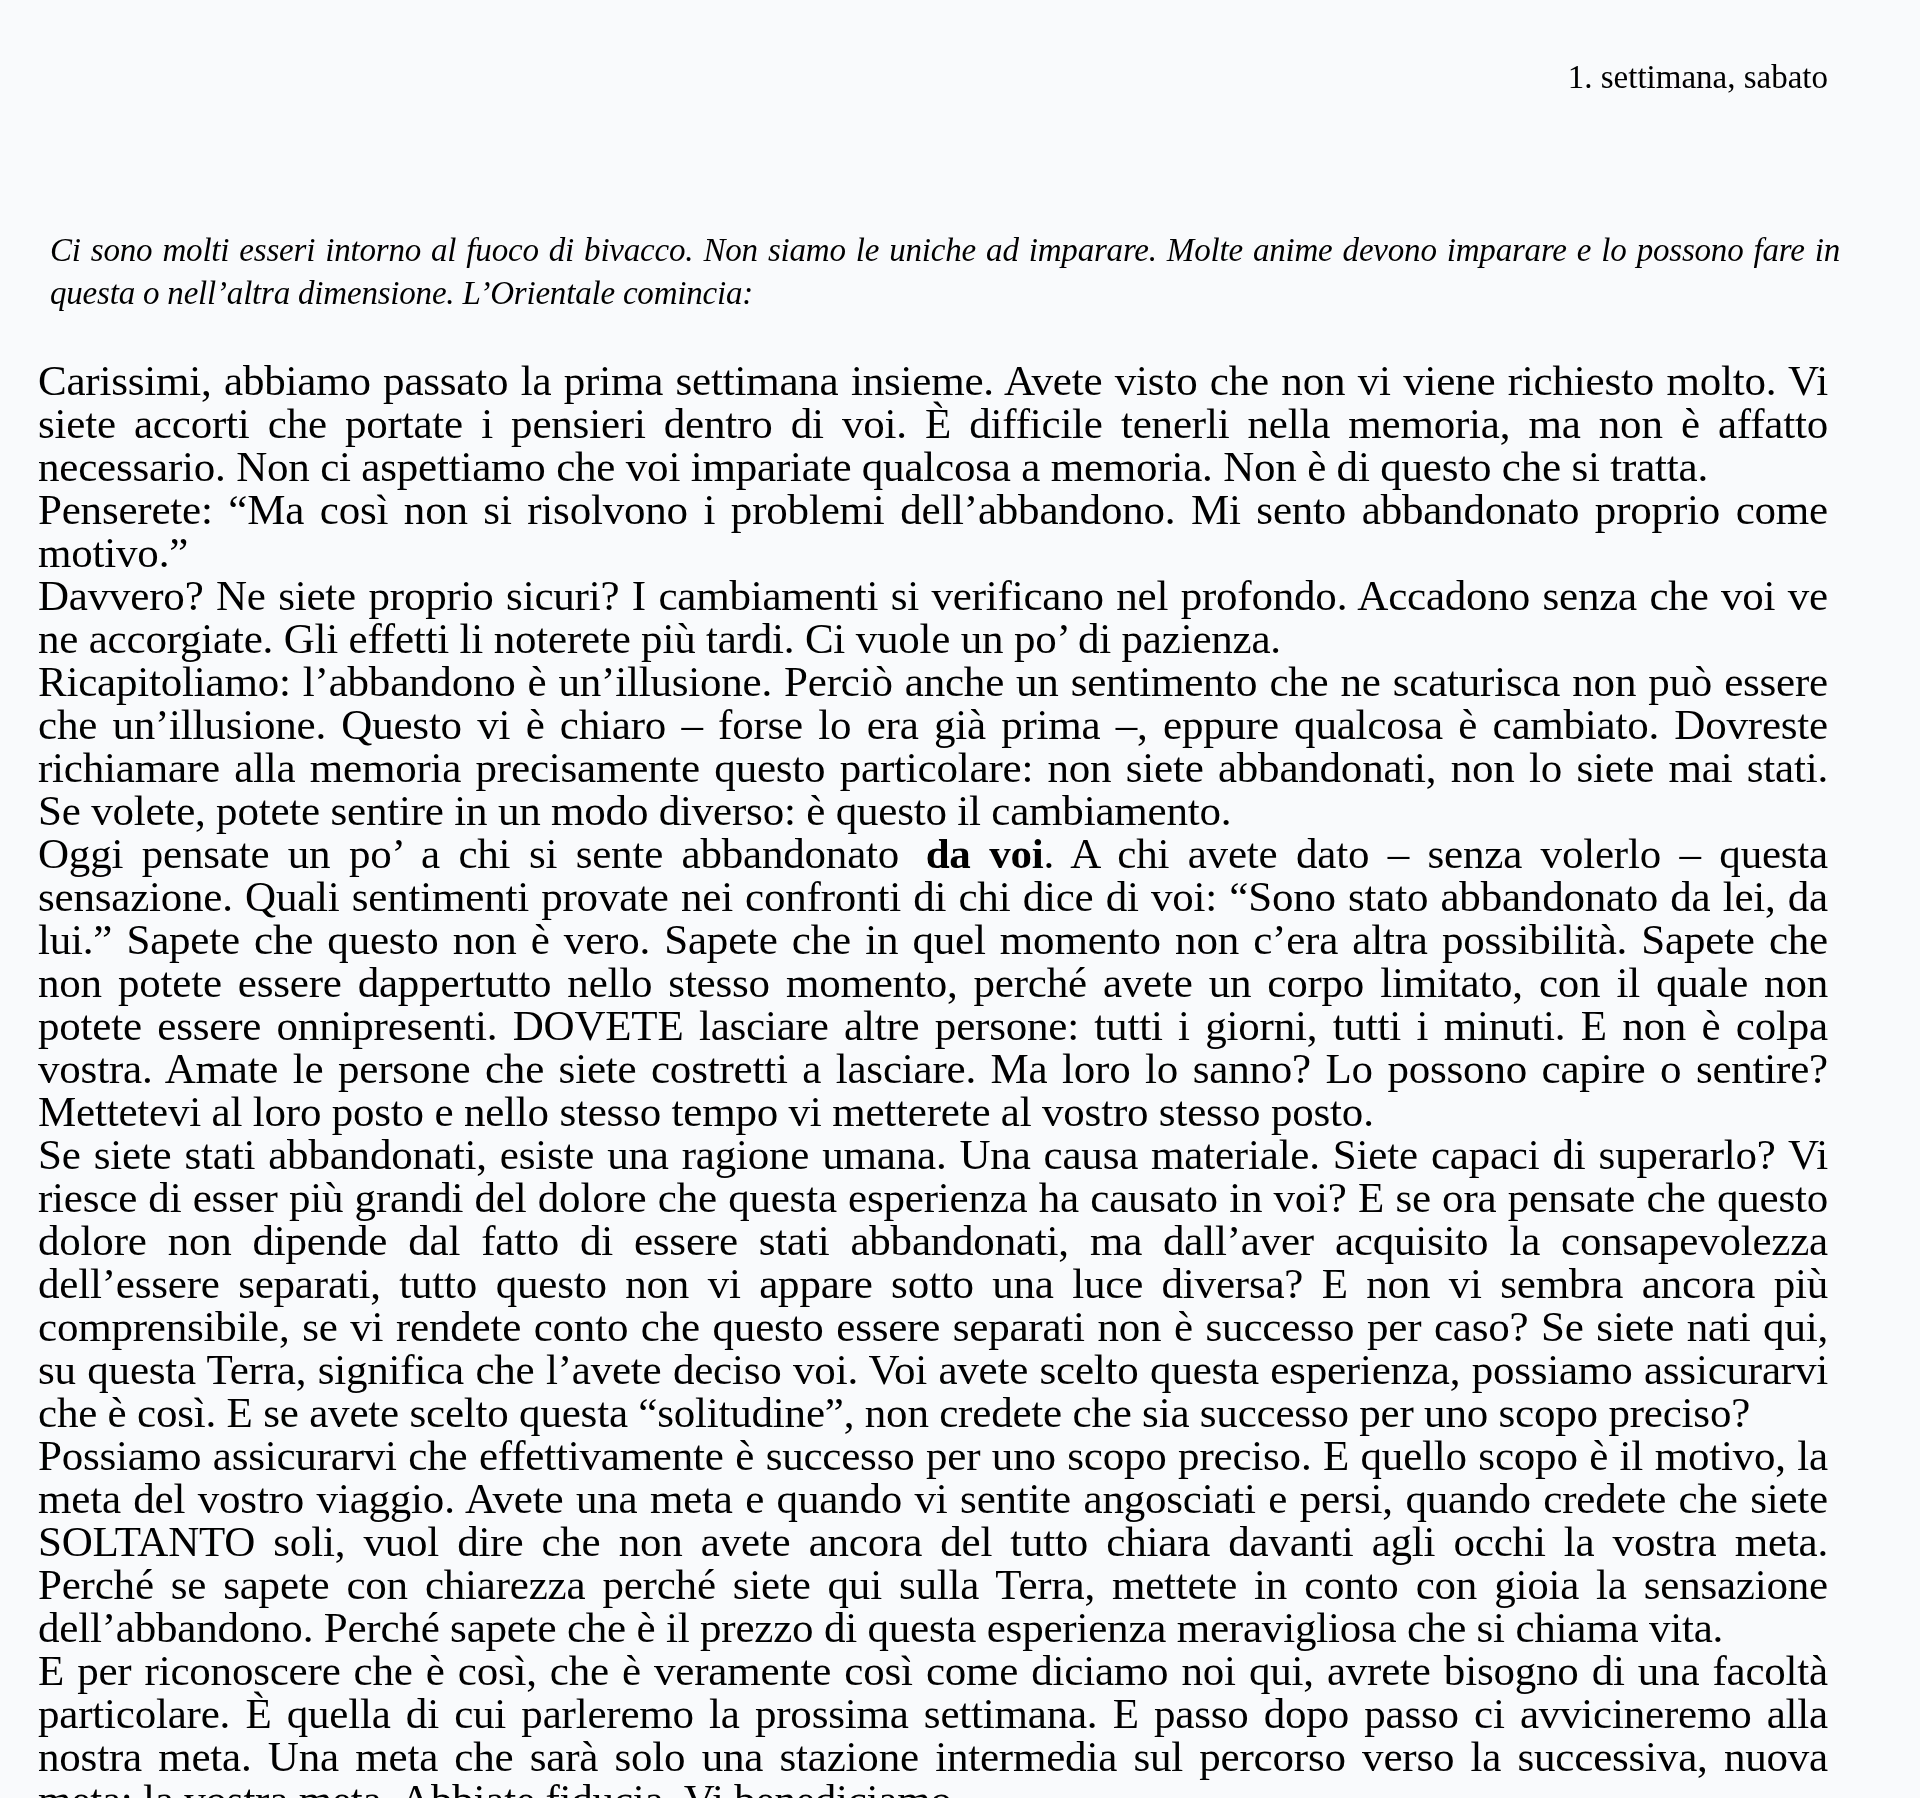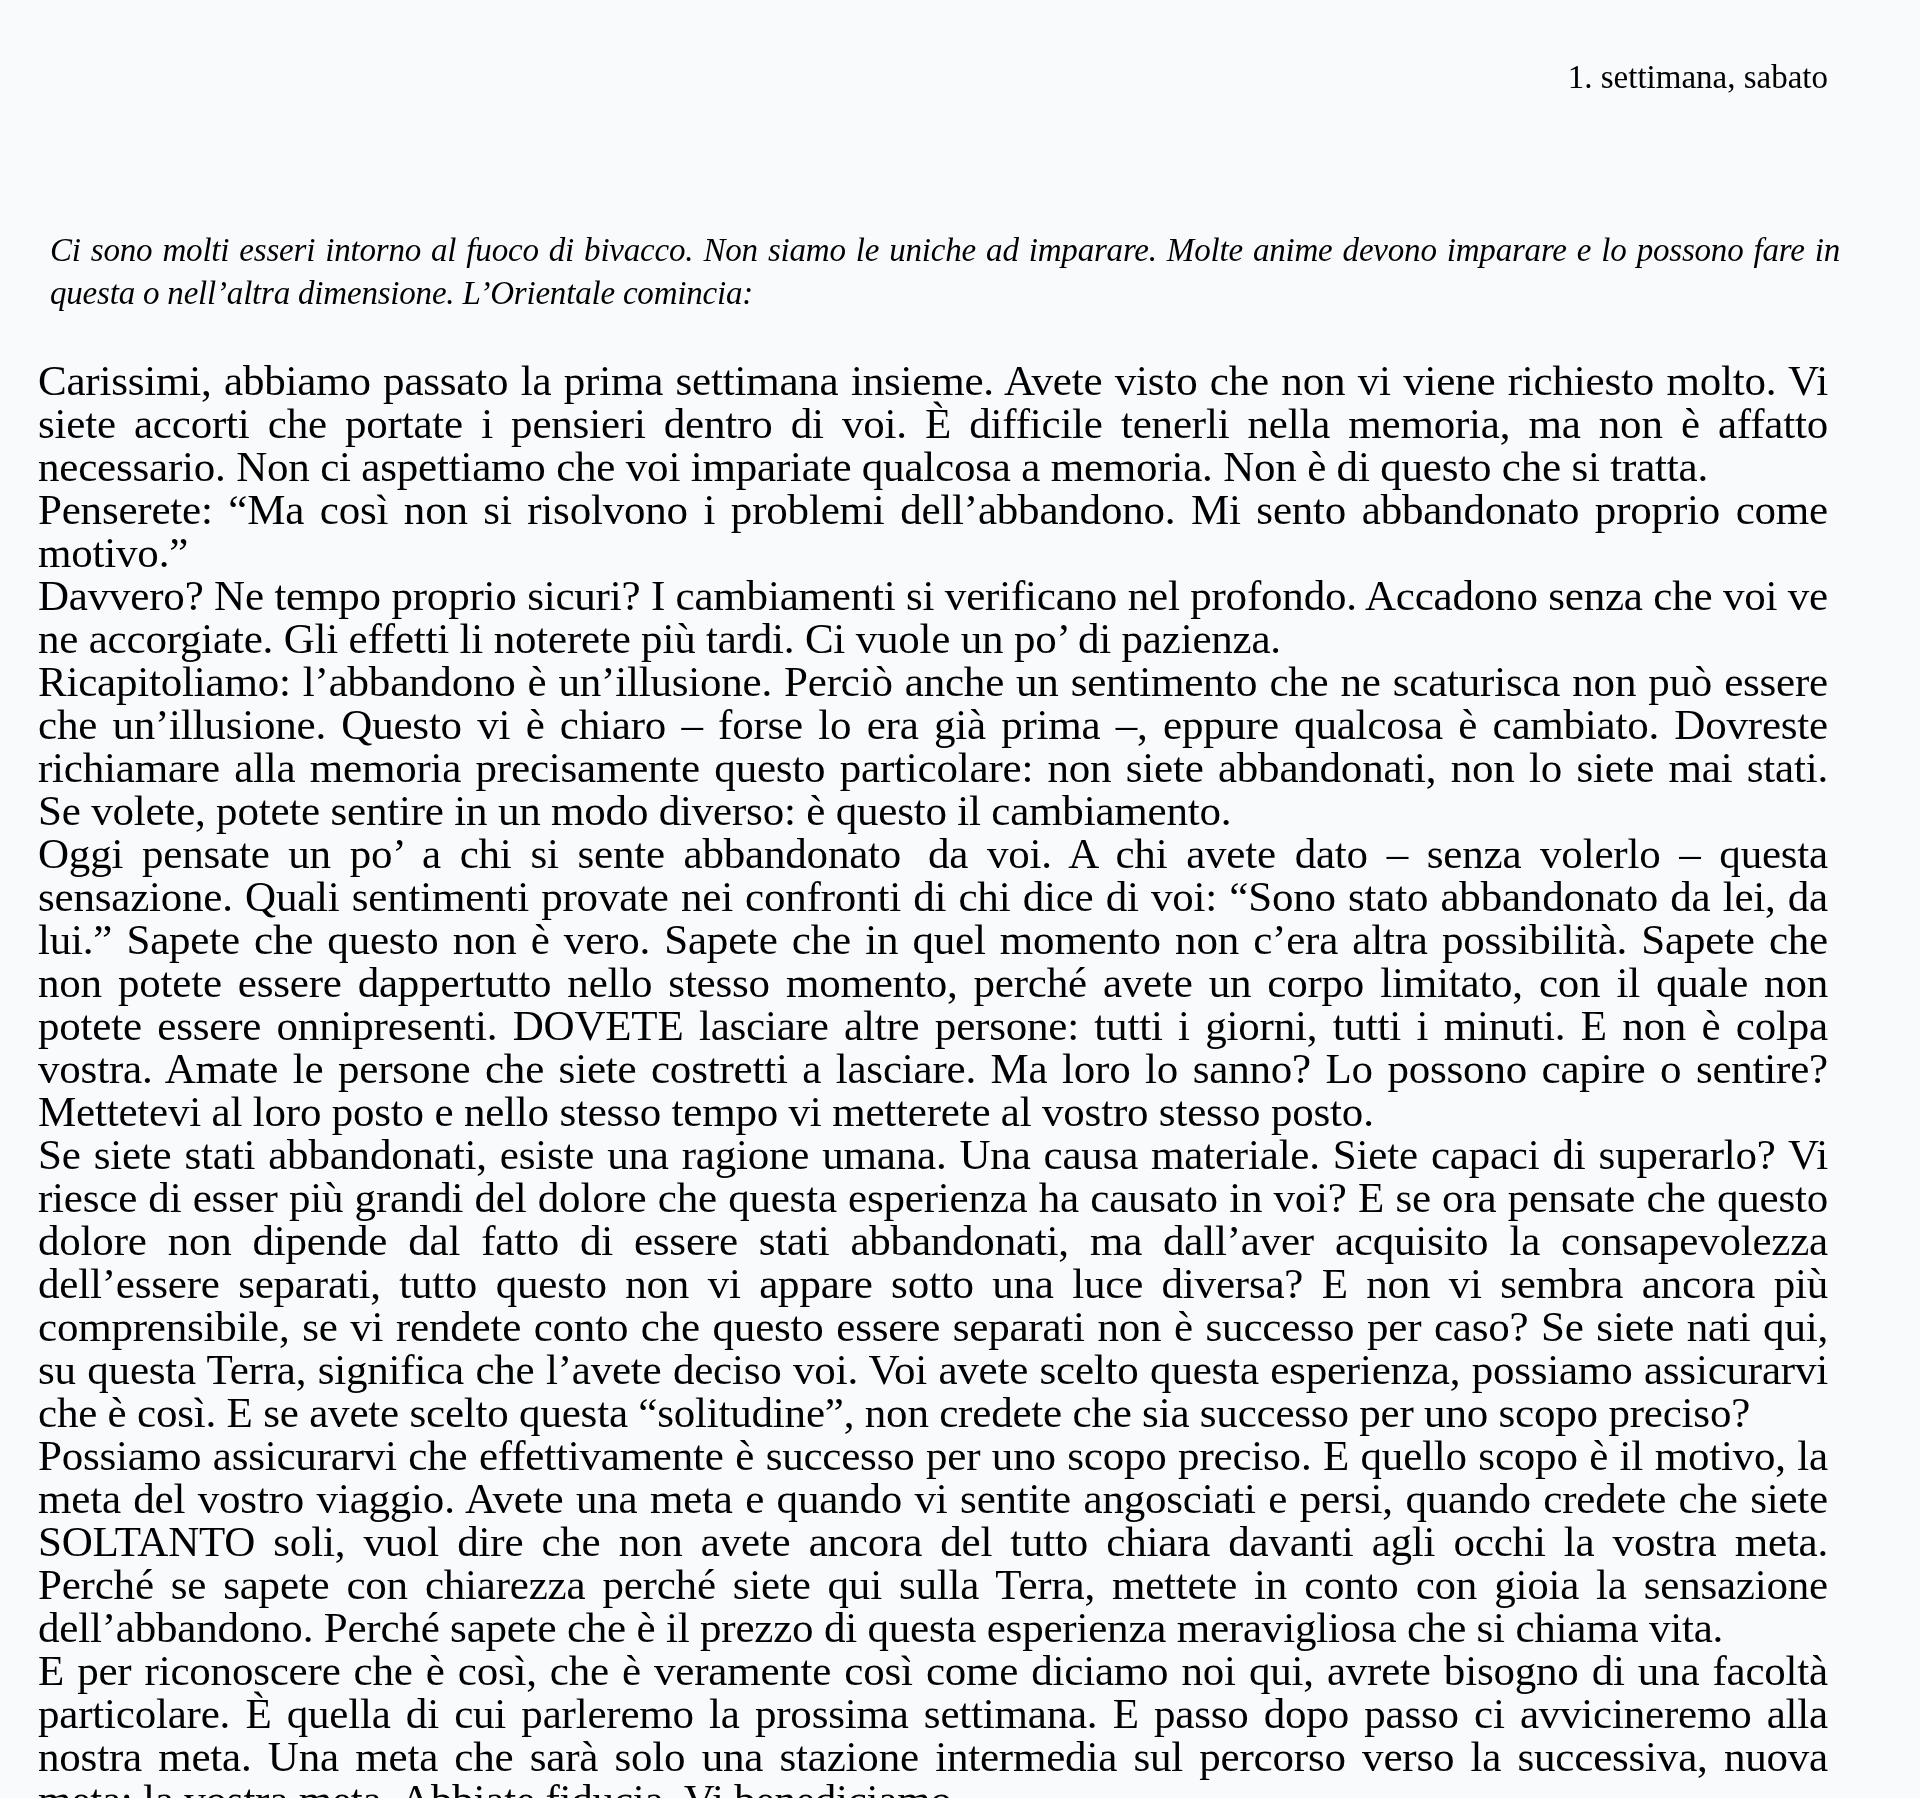--- a/index.html
+++ b/index.html
@@ -50,35 +50,35 @@
       line-height: 43px;
       letter-spacing: -0.2px;
     }
     .para {
       margin: 0;
       text-align: justify;
     }
     .para.last-left {
       text-align-last: left;
     }
-    b { font-weight: normal; margin-left: 8px; }
+    b { font-weight: bold; margin-left: 8px; }
   </style>
 </head>
 <body>
 
 <div class="page">
 
   <div class="header-date">1. settimana, sabato</div>
 
   <p class="intro para last-left">Ci sono molti esseri intorno al fuoco di bivacco. Non siamo le uniche ad imparare. Molte anime devono imparare e lo possono fare in questa o nell’altra dimensione. L’Orientale comincia:</p>
 
   <div class="body-text">
     <p class="para last-left">Carissimi, abbiamo passato la prima settimana insieme. Avete visto che non vi viene richiesto molto. Vi siete accorti che portate i pensieri dentro di voi. È difficile tenerli nella memoria, ma non è affatto necessario. Non ci aspettiamo che voi impariate qualcosa a memoria. Non è di questo che si tratta.</p>
     <p class="para last-left">Penserete: “Ma così non si risolvono i problemi dell’abbandono. Mi sento abbandonato proprio come motivo.”</p>
-    <p class="para last-left">Davvero? Ne tempo proprio sicuri? I cambiamenti si verificano nel profondo. Accadono senza che voi ve ne accorgiate. Gli effetti li noterete più tardi. Ci vuole un po’ di pazienza.</p>
+    <p class="para last-left">Davvero? Ne siete proprio sicuri? I cambiamenti si verificano nel profondo. Accadono senza che voi ve ne accorgiate. Gli effetti li noterete più tardi. Ci vuole un po’ di pazienza.</p>
     <p class="para last-left">Ricapitoliamo: l’abbandono è un’illusione. Perciò anche un sentimento che ne scaturisca non può essere che un’illusione. Questo vi è chiaro – forse lo era già prima –, eppure qualcosa è cambiato. Dovreste richiamare alla memoria precisamente questo particolare: non siete abbandonati, non lo siete mai stati. Se volete, potete sentire in un modo diverso: è questo il cambiamento.</p>
     <p class="para last-left"><span>Oggi pensate un po’ a chi si sente abbandonato </span><b>da voi</b><span>. A chi avete dato – senza volerlo – questa sensazione. Quali sentimenti provate nei confronti di chi dice di voi: “Sono stato abbandonato da lei, da lui.” Sapete che questo non è vero. Sapete che in quel momento non c’era altra possibilità. Sapete che non potete essere dappertutto nello stesso momento, perché avete un corpo limitato, con il quale non potete essere onnipresenti. DOVETE lasciare altre persone: tutti i giorni, tutti i minuti. E non è colpa vostra. Amate le persone che siete costretti a lasciare. Ma loro lo sanno? Lo possono capire o sentire? Mettetevi al loro posto e nello stesso tempo vi metterete al vostro stesso posto.</span></p>
     <p class="para last-left">Se siete stati abbandonati, esiste una ragione umana. Una causa materiale. Siete capaci di superarlo? Vi riesce di esser più grandi del dolore che questa esperienza ha causato in voi? E se ora pensate che questo dolore non dipende dal fatto di essere stati abbandonati, ma dall’aver acquisito la consapevolezza dell’essere separati, tutto questo non vi appare sotto una luce diversa? E non vi sembra ancora più comprensibile, se vi rendete conto che questo essere separati non è successo per caso? Se siete nati qui, su questa Terra, significa che l’avete deciso voi. Voi avete scelto questa esperienza, possiamo assicurarvi che è così. E se avete scelto questa “solitudine”, non credete che sia successo per uno scopo preciso?</p>
     <p class="para last-left">Possiamo assicurarvi che effettivamente è successo per uno scopo preciso. E quello scopo è il motivo, la meta del vostro viaggio. Avete una meta e quando vi sentite angosciati e persi, quando credete che siete SOLTANTO soli, vuol dire che non avete ancora del tutto chiara davanti agli occhi la vostra meta. Perché se sapete con chiarezza perché siete qui sulla Terra, mettete in conto con gioia la sensazione dell’abbandono. Perché sapete che è il prezzo di questa esperienza meravigliosa che si chiama vita.</p>
     <p class="para last-left">E per riconoscere che è così, che è veramente così come diciamo noi qui, avrete bisogno di una facoltà particolare. È quella di cui parleremo la prossima settimana. E passo dopo passo ci avvicineremo alla nostra meta. Una meta che sarà solo una stazione intermedia sul percorso verso la successiva, nuova meta: la vostra meta. Abbiate fiducia. Vi benediciamo.</p>
   </div>
 
 </div>
 
 </body></html>

